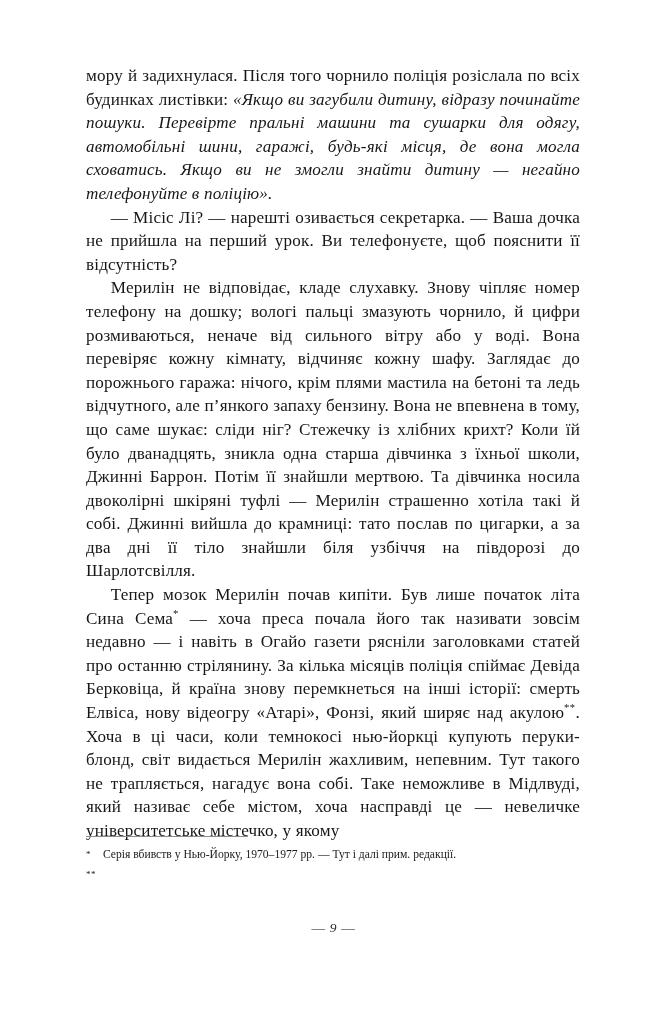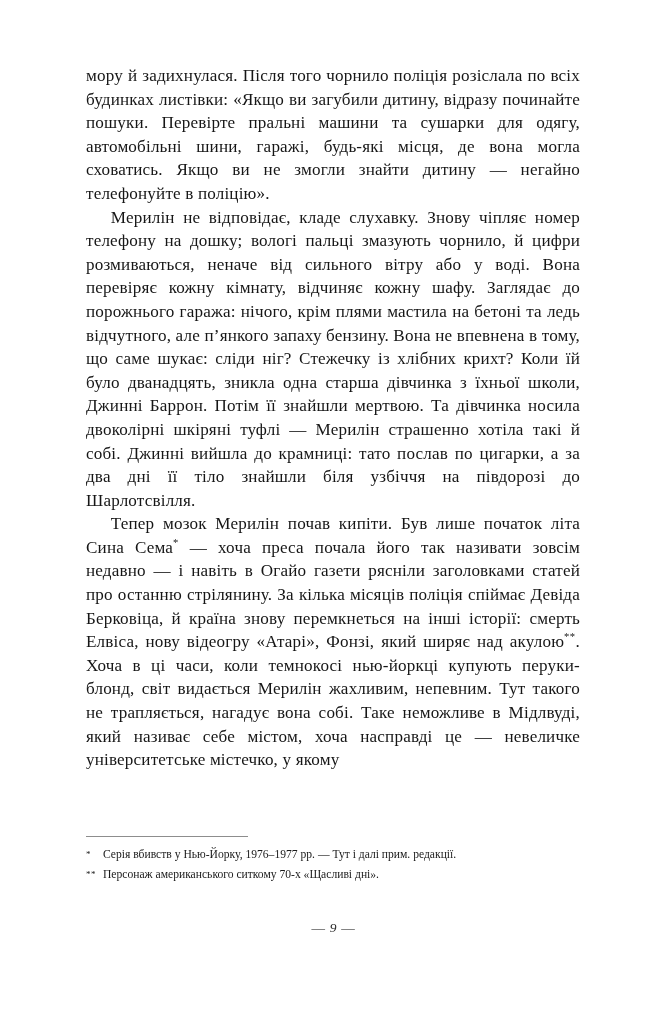--- a/index.html
+++ b/index.html
@@ -46,20 +46,21 @@
     letter-spacing: 0.01em;
   }
   .para + .para {
     text-indent: 1.45em;
   }
   .para.first {
     text-indent: 0;
   }
 
   .it {
+    font-style: italic;
   }
 
   sup.fnmark {
     font-size: 0.62em;
     vertical-align: super;
     line-height: 0;
     letter-spacing: 0.04em;
   }
 
   
@@ -112,29 +113,30 @@
     color: #3a3a3a;
   }
 </style>
 </head>
 <body>
 
 <div class="page">
 
   <div class="textblock" id="textblock">
       <p class="para first"><span>мору й задихнулася. Після того чорнило поліція розіслала по всіх будинках листівки: </span><span class="it">«Якщо ви загубили дитину, відразу починайте пошуки. Перевірте пральні машини та сушарки для одягу, автомобільні шини, гаражі, будь-які місця, де вона могла сховатись. Якщо ви не змогли знайти дитину — негайно телефонуйте в поліцію».</span></p>
+      <p class="para"><span>— Місіс Лі? — нарешті озивається секретарка. — Ваша дочка не прийшла на перший урок. Ви телефонуєте, щоб пояснити її відсутність?</span></p>
       <p class="para"><span>Мерилін не відповідає, кладе слухавку. Знову чіпляє номер телефону на дошку; вологі пальці змазують чорнило, й цифри розмиваються, неначе від сильного вітру або у воді. Вона перевіряє кожну кімнату, відчиняє кожну шафу. Заглядає до порожнього гаража: нічого, крім плями мастила на бетоні та ледь відчутного, але п’янкого запаху бензину. Вона не впевнена в тому, що саме шукає: сліди ніг? Стежечку із хлібних крихт? Коли їй було дванадцять, зникла одна старша дівчинка з їхньої школи, Джинні Баррон. Потім її знайшли мертвою. Та дівчинка носила двоколірні шкіряні туфлі — Мерилін страшенно хотіла такі й собі. Джинні вийшла до крамниці: тато послав по цигарки, а за два дні її тіло знайшли біля узбіччя на півдорозі до Шарлотсвілля.</span></p>
       <p class="para"><span>Тепер мозок Мерилін почав кипіти. Був лише початок літа Сина Сема</span><sup class="fnmark">*</sup><span> — хоча преса почала його так називати зовсім недавно — і навіть в Огайо газети рясніли заголовками статей про останню стрілянину. За кілька місяців поліція спіймає Девіда Берковіца, й країна знову перемкнеться на інші історії: смерть Елвіса, нову відеогру «Атарі», Фонзі, який ширяє над акулою</span><sup class="fnmark">**</sup><span>. Хоча в ці часи, коли темнокосі нью-йоркці купують перуки-блонд, світ видається Мерилін жахливим, непевним. Тут такого не трапляється, нагадує вона собі. Таке неможливе в Мідлвуді, який називає себе містом, хоча насправді це — невеличке університетське містечко, у якому</span></p>
     </div>
 
   <div class="footnotes">
     <hr class="fn-rule">
     <div id="fn-list">
-        <p class="fn"><span class="fn-star">*</span><span>Серія вбивств у Нью-Йорку, 1976–1977 рр. — </span><span class="fn-em">Тут і далі прим. редакції.</span></p>
-        <p class="fn"><span class="fn-star">**</span><span>Персонаж американського ситкому 70-х «Щасливі дні».</span></p>
+        <p class="fn"><span class="fn-star">*</span><span>Серія вбивств у Нью-Йорку, 1970–1977 рр. — </span><span class="fn-em">Тут і далі прим. редакції.</span></p>
+        <p class="fn"><span class="fn-star">**</span></p>
       </div>
   </div>
 
   <div class="folio">
     <span class="dash">—</span>
     <span>9</span>
     <span class="dash">—</span>
   </div>
 
 </div>

